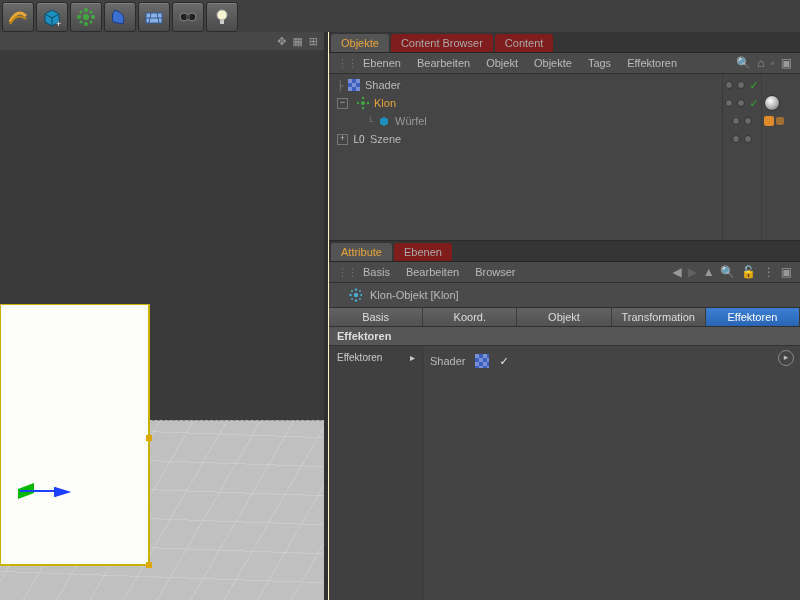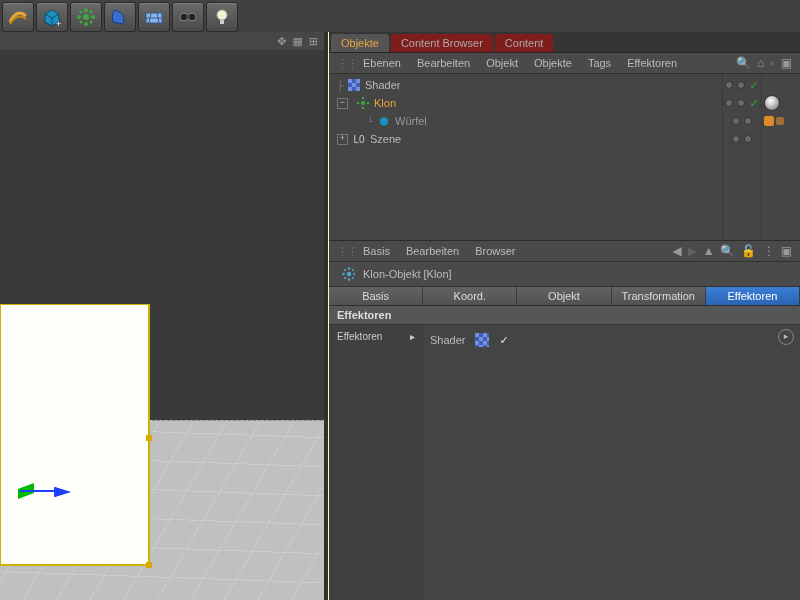--- a/index.html
+++ b/index.html
@@ -42,21 +42,21 @@
 .dot-col{width:38px;border-left:1px solid #3a3a3a;border-right:1px solid #3a3a3a;padding-top:2px}
 .dot-row{height:18px;display:flex;align-items:center;justify-content:center;gap:4px}
 .dot{width:6px;height:6px;border-radius:50%;background:#6a6a6a;border:1px solid #333}
 .check{color:#2eaa2e;font-size:11px}
 .tag-col{width:38px;padding-top:2px}
 .tag-row{height:18px;display:flex;align-items:center;gap:2px;padding-left:2px}
 .tag-tex{width:14px;height:14px;border-radius:50%;background:radial-gradient(circle at 40% 35%,#fff,#a8a8a8 60%,#555);border:1px solid #333}
 .tag-orange{width:10px;height:10px;background:#e08a2a;border-radius:2px}
 .tag-orange.dim{opacity:.6;width:8px;height:8px}
 .attr-panel{flex:1;display:flex;flex-direction:column;min-height:0}
-.obj-title{height:24px;display:flex;align-items:center;gap:8px;padding:0 12px;background:#4a4a4a;border-bottom:1px solid #303030}
+.obj-title{height:24px;display:flex;align-items:center;gap:8px;padding:0 19px;background:#4a4a4a;border-bottom:1px solid #303030}
 .nav-icons{margin-left:auto;display:flex;gap:6px;color:#999;font-size:12px;align-items:center}
 .cat-row{display:flex;height:18px;background:#5a5a5a;border-bottom:1px solid #2f2f2f}
 .cat-btn{flex:1;text-align:center;line-height:18px;color:#ddd;border-right:1px solid #3a3a3a;font-size:11px;background:linear-gradient(#626262,#525252)}
 .cat-btn.active{background:linear-gradient(#3b7fd4,#2a64b4);color:#fff}
 .sect-head{height:18px;line-height:18px;padding:0 8px;background:#565656;color:#ddd;font-weight:bold;font-size:11px;border-bottom:1px solid #333}
 .eff-body{flex:1;display:flex;min-height:0}
 .eff-label-col{width:78px;padding:6px 8px;color:#ccc;border-right:1px solid #3c3c3c;font-size:10px;display:flex;justify-content:space-between}
 .eff-list{flex:1;background:#444;padding:6px;position:relative}
 .eff-item{display:flex;align-items:center;gap:10px;height:18px}
 .shader-ic{width:14px;height:14px;background-image:linear-gradient(45deg,#3a5fbf 25%,transparent 25%,transparent 75%,#3a5fbf 75%),linear-gradient(45deg,#3a5fbf 25%,#7a8fd4 25%,#7a8fd4 75%,#3a5fbf 75%);background-size:8px 8px;background-position:0 0,4px 4px}
@@ -231,20 +231,24 @@
           </div>
         <div class="tag-row">
             <span class="tag-orange"></span>
             <span class="tag-orange dim"></span>
           </div>
         <div class="tag-row"></div>
       </div>
     </div>
 
     <div class="attr-panel">
+      <div class="tab-row">
+        <div class="tab active">Attribute</div>
+        <div class="tab">Ebenen</div>
+      </div>
       <div class="menu-row">
         <span class="grip">⋮⋮</span>
         <span>Basis</span>
         <span>Bearbeiten</span>
         <span>Browser</span>
         <div class="nav-icons">
           <span>◀</span>
           <span style="opacity:.3">▶</span>
           <span>▲</span>
           <span>🔍</span>

